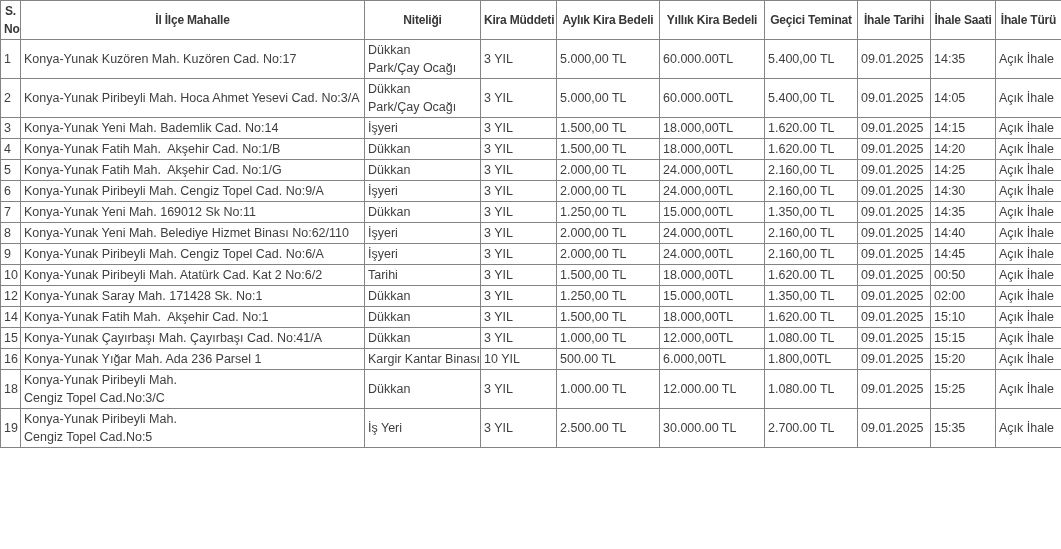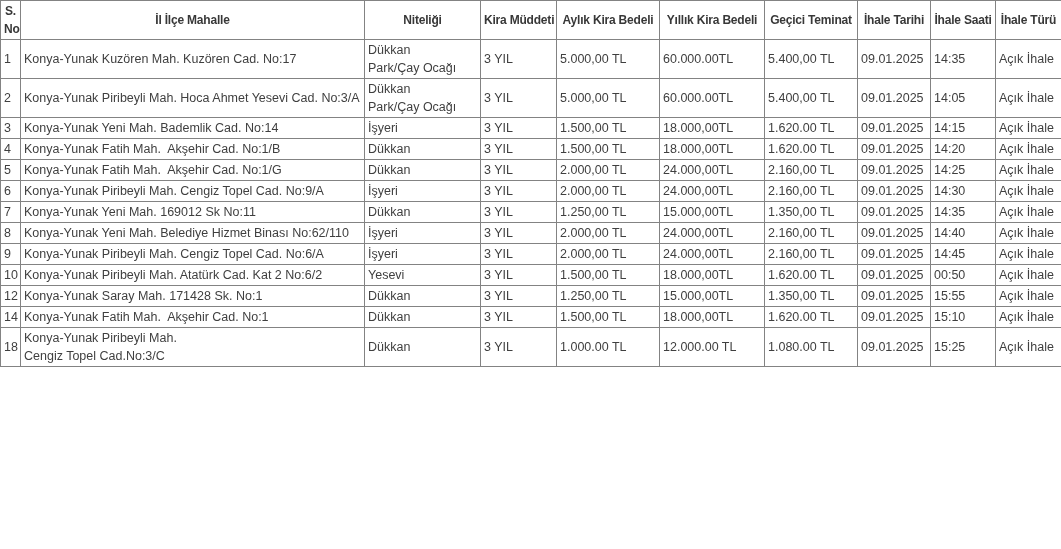--- a/index.html
+++ b/index.html
@@ -195,61 +195,98 @@
           <td>2.000,00 TL</td>
           <td>24.000,00TL</td>
           <td>2.160,00 TL</td>
           <td>09.01.2025</td>
           <td>14:45</td>
           <td>Açık İhale</td>
         </tr>
         <tr>
           <td>10</td>
           <td>Konya-Yunak Piribeyli Mah. Atatürk Cad. Kat 2 No:6/2</td>
-          <td>Yesevi</td>
+          <td>Tarihi</td>
           <td>3 YIL</td>
           <td>1.500,00 TL</td>
           <td>18.000,00TL</td>
           <td>1.620.00 TL</td>
           <td>09.01.2025</td>
           <td>00:50</td>
           <td>Açık İhale</td>
         </tr>
         <tr>
           <td>12</td>
           <td>Konya-Yunak Saray Mah. 171428 Sk. No:1</td>
           <td>Dükkan</td>
           <td>3 YIL</td>
           <td>1.250,00 TL</td>
           <td>15.000,00TL</td>
           <td>1.350,00 TL</td>
           <td>09.01.2025</td>
-          <td>15:55</td>
+          <td>02:00</td>
           <td>Açık İhale</td>
         </tr>
         <tr>
           <td>14</td>
           <td>Konya-Yunak Fatih Mah.  Akşehir Cad. No:1</td>
           <td>Dükkan</td>
           <td>3 YIL</td>
           <td>1.500,00 TL</td>
           <td>18.000,00TL</td>
           <td>1.620.00 TL</td>
           <td>09.01.2025</td>
           <td>15:10</td>
+          <td>Açık İhale</td>
+        </tr>
+        <tr>
+          <td>15</td>
+          <td>Konya-Yunak Çayırbaşı Mah. Çayırbaşı Cad. No:41/A</td>
+          <td>Dükkan</td>
+          <td>3 YIL</td>
+          <td>1.000,00 TL</td>
+          <td>12.000,00TL</td>
+          <td>1.080.00 TL</td>
+          <td>09.01.2025</td>
+          <td>15:15</td>
+          <td>Açık İhale</td>
+        </tr>
+        <tr>
+          <td>16</td>
+          <td>Konya-Yunak Yığar Mah. Ada 236 Parsel 1</td>
+          <td>Kargir Kantar Binası</td>
+          <td>10 YIL</td>
+          <td>500.00 TL</td>
+          <td>6.000,00TL</td>
+          <td>1.800,00TL</td>
+          <td>09.01.2025</td>
+          <td>15:20</td>
           <td>Açık İhale</td>
         </tr>
         <tr>
           <td>18</td>
           <td>Konya-Yunak Piribeyli Mah.
 Cengiz Topel Cad.No:3/C</td>
           <td>Dükkan</td>
           <td>3 YIL</td>
           <td>1.000.00 TL</td>
           <td>12.000.00 TL</td>
           <td>1.080.00 TL</td>
           <td>09.01.2025</td>
           <td>15:25</td>
+          <td>Açık İhale</td>
+        </tr>
+        <tr>
+          <td>19</td>
+          <td>Konya-Yunak Piribeyli Mah.
+Cengiz Topel Cad.No:5</td>
+          <td>İş Yeri</td>
+          <td>3 YIL</td>
+          <td>2.500.00 TL</td>
+          <td>30.000.00 TL</td>
+          <td>2.700.00 TL</td>
+          <td>09.01.2025</td>
+          <td>15:35</td>
           <td>Açık İhale</td>
         </tr>
       </tbody>
   </table>
 </div>
 
 </body></html>

